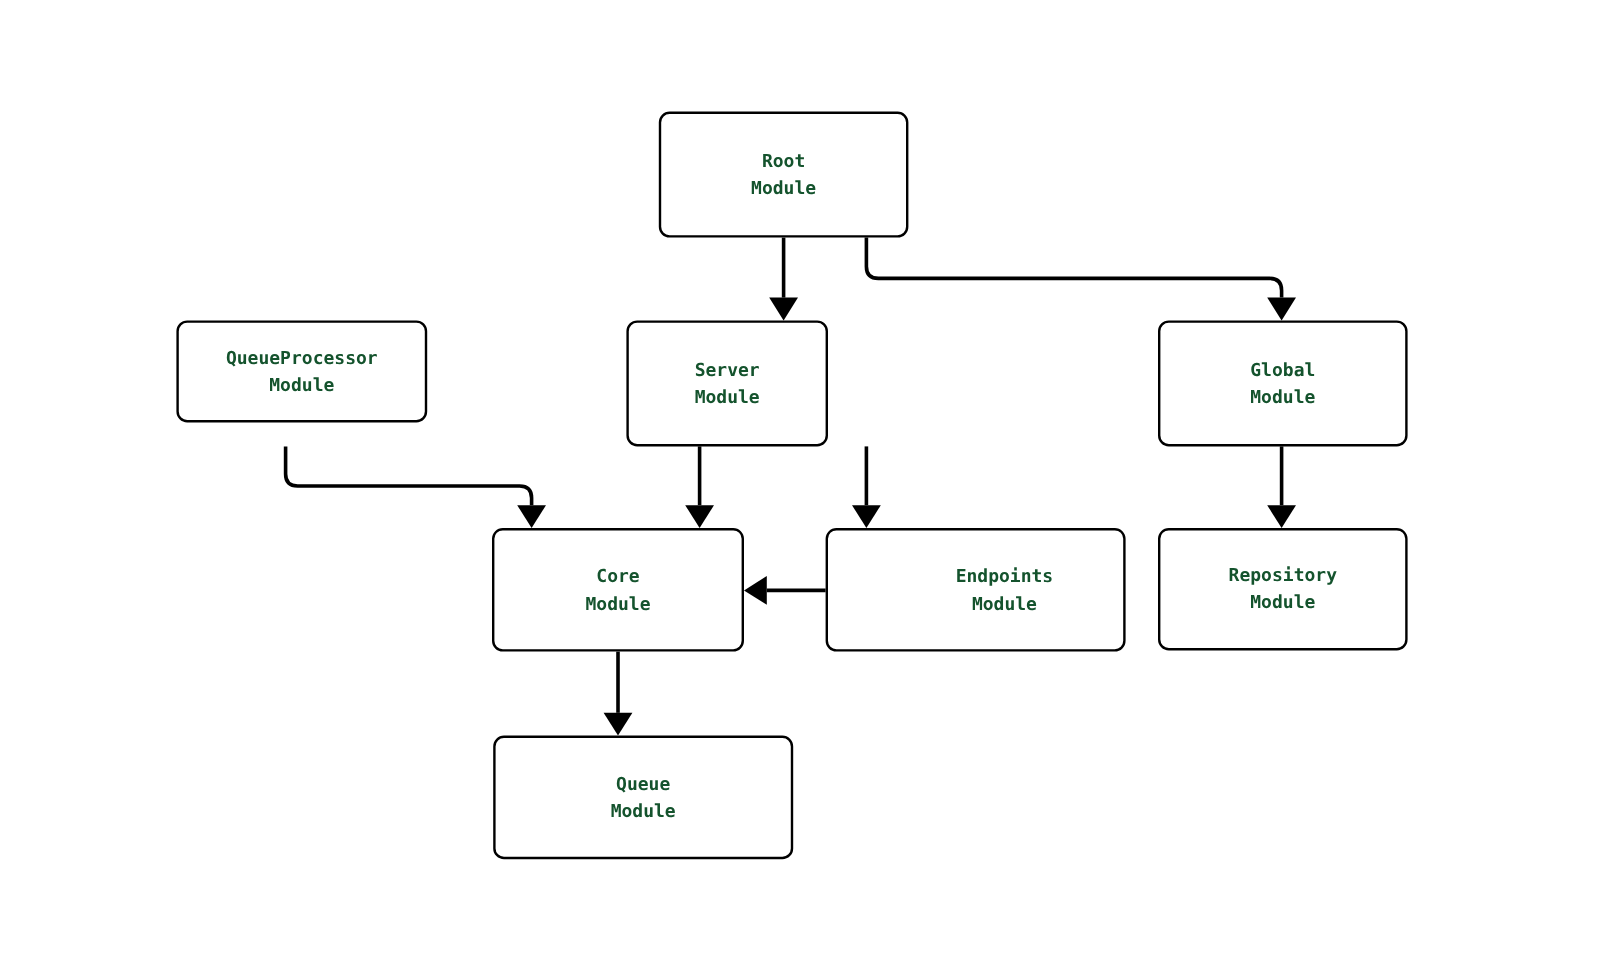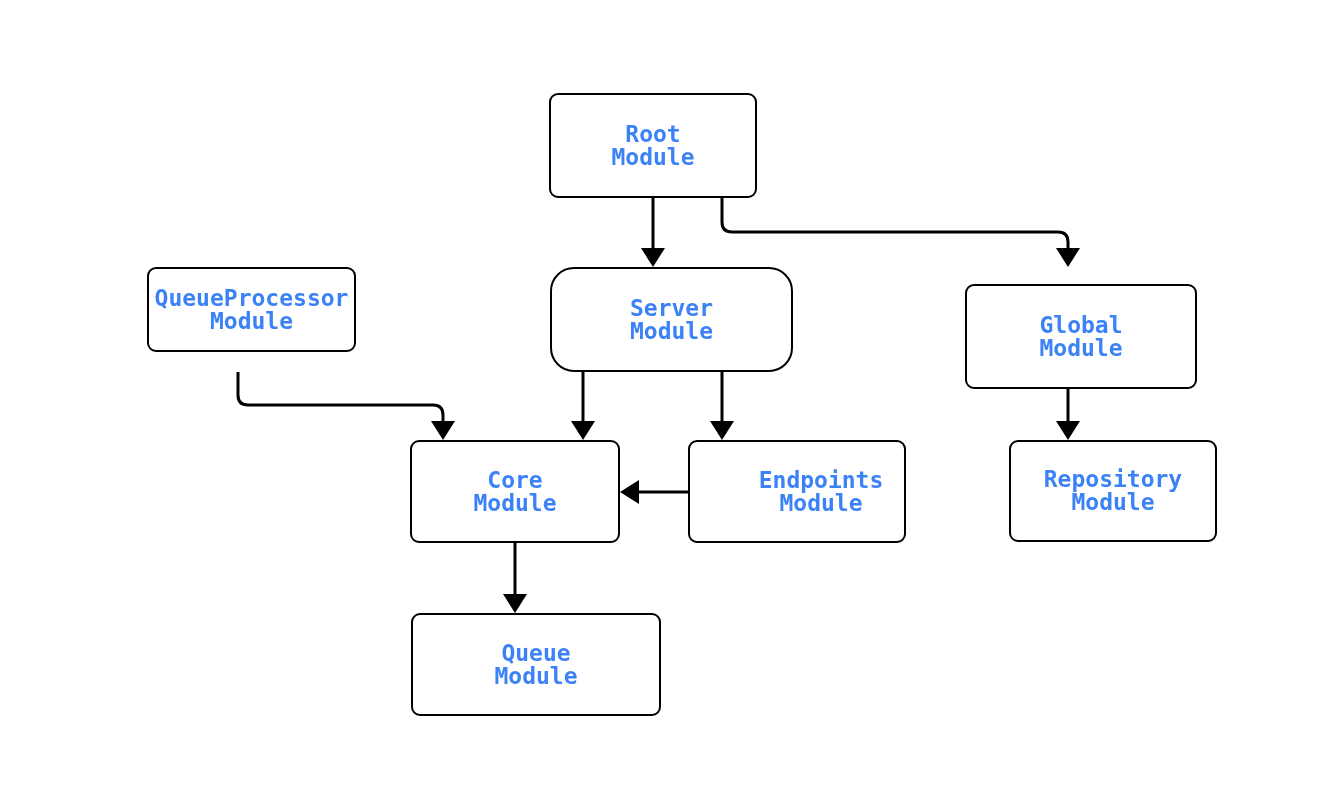--- a/index.html
+++ b/index.html
@@ -29,23 +29,23 @@
     border: 2.5px solid #000000;
     border-radius: 9px;
     display: flex;
     align-items: center;
     justify-content: center;
   }
   .node-label {
     white-space: pre-line;
     text-align: center;
     font-weight: bold;
-    font-size: 23px;
+    font-size: 15px;
     line-height: 23px;
-    color: #3b82f6;
+    color: #14532d;
   }
 </style>
 </head>
 <body>
 
 <div id="canvas">
   <svg id="edges-layer" width="1337" height="809" viewBox="0 0 1337 809" xmlns="http://www.w3.org/2000/svg">
       <path d="M 653 198 L 653 248" fill="none" stroke="#000000" stroke-width="3"></path>
       <polygon points="641,248 665,248 653,267" fill="#000000"></polygon>
       <path d="M 722 198 L 722 222 Q 722 232 732 232 L 1058 232 Q 1068 232 1068 242 L 1068 248" fill="none" stroke="#000000" stroke-width="3"></path>
@@ -65,37 +65,37 @@
     </svg>
 
   <div class="node" style="left: 549px; top: 93px; width: 208px; height: 105px;">
     <span class="node-label">Root
 Module</span>
   </div>
   <div class="node" style="left: 147px; top: 267px; width: 209px; height: 85px;">
     <span class="node-label">QueueProcessor
 Module</span>
   </div>
-  <div class="node" style="left: 550px; top: 267px; width: 243px; height: 105px; border-radius: 24px;">
+  <div class="node" style="left: 522px; top: 267px; width: 168px; height: 105px;">
     <span class="node-label">Server
 Module</span>
   </div>
-  <div class="node" style="left: 965px; top: 267px; width: 232px; height: 105px; margin-top: 17px;">
+  <div class="node" style="left: 965px; top: 267px; width: 208px; height: 105px;">
     <span class="node-label">Global
 Module</span>
   </div>
   <div class="node" style="left: 410px; top: 440px; width: 210px; height: 103px; align-items: center;">
     <span class="node-label">Core
 Module</span>
   </div>
-  <div class="node" style="left: 688px; top: 440px; width: 218px; height: 103px; padding-left: 48px;">
+  <div class="node" style="left: 688px; top: 440px; width: 250px; height: 103px; padding-left: 48px;">
     <span class="node-label">Endpoints
 Module</span>
   </div>
-  <div class="node" style="left: 1009px; top: 440px; width: 208px; height: 102px;">
+  <div class="node" style="left: 965px; top: 440px; width: 208px; height: 102px;">
     <span class="node-label">Repository
 Module</span>
   </div>
   <div class="node" style="left: 411px; top: 613px; width: 250px; height: 103px;">
     <span class="node-label">Queue
 Module</span>
   </div>
 </div>
 
 </body></html>

